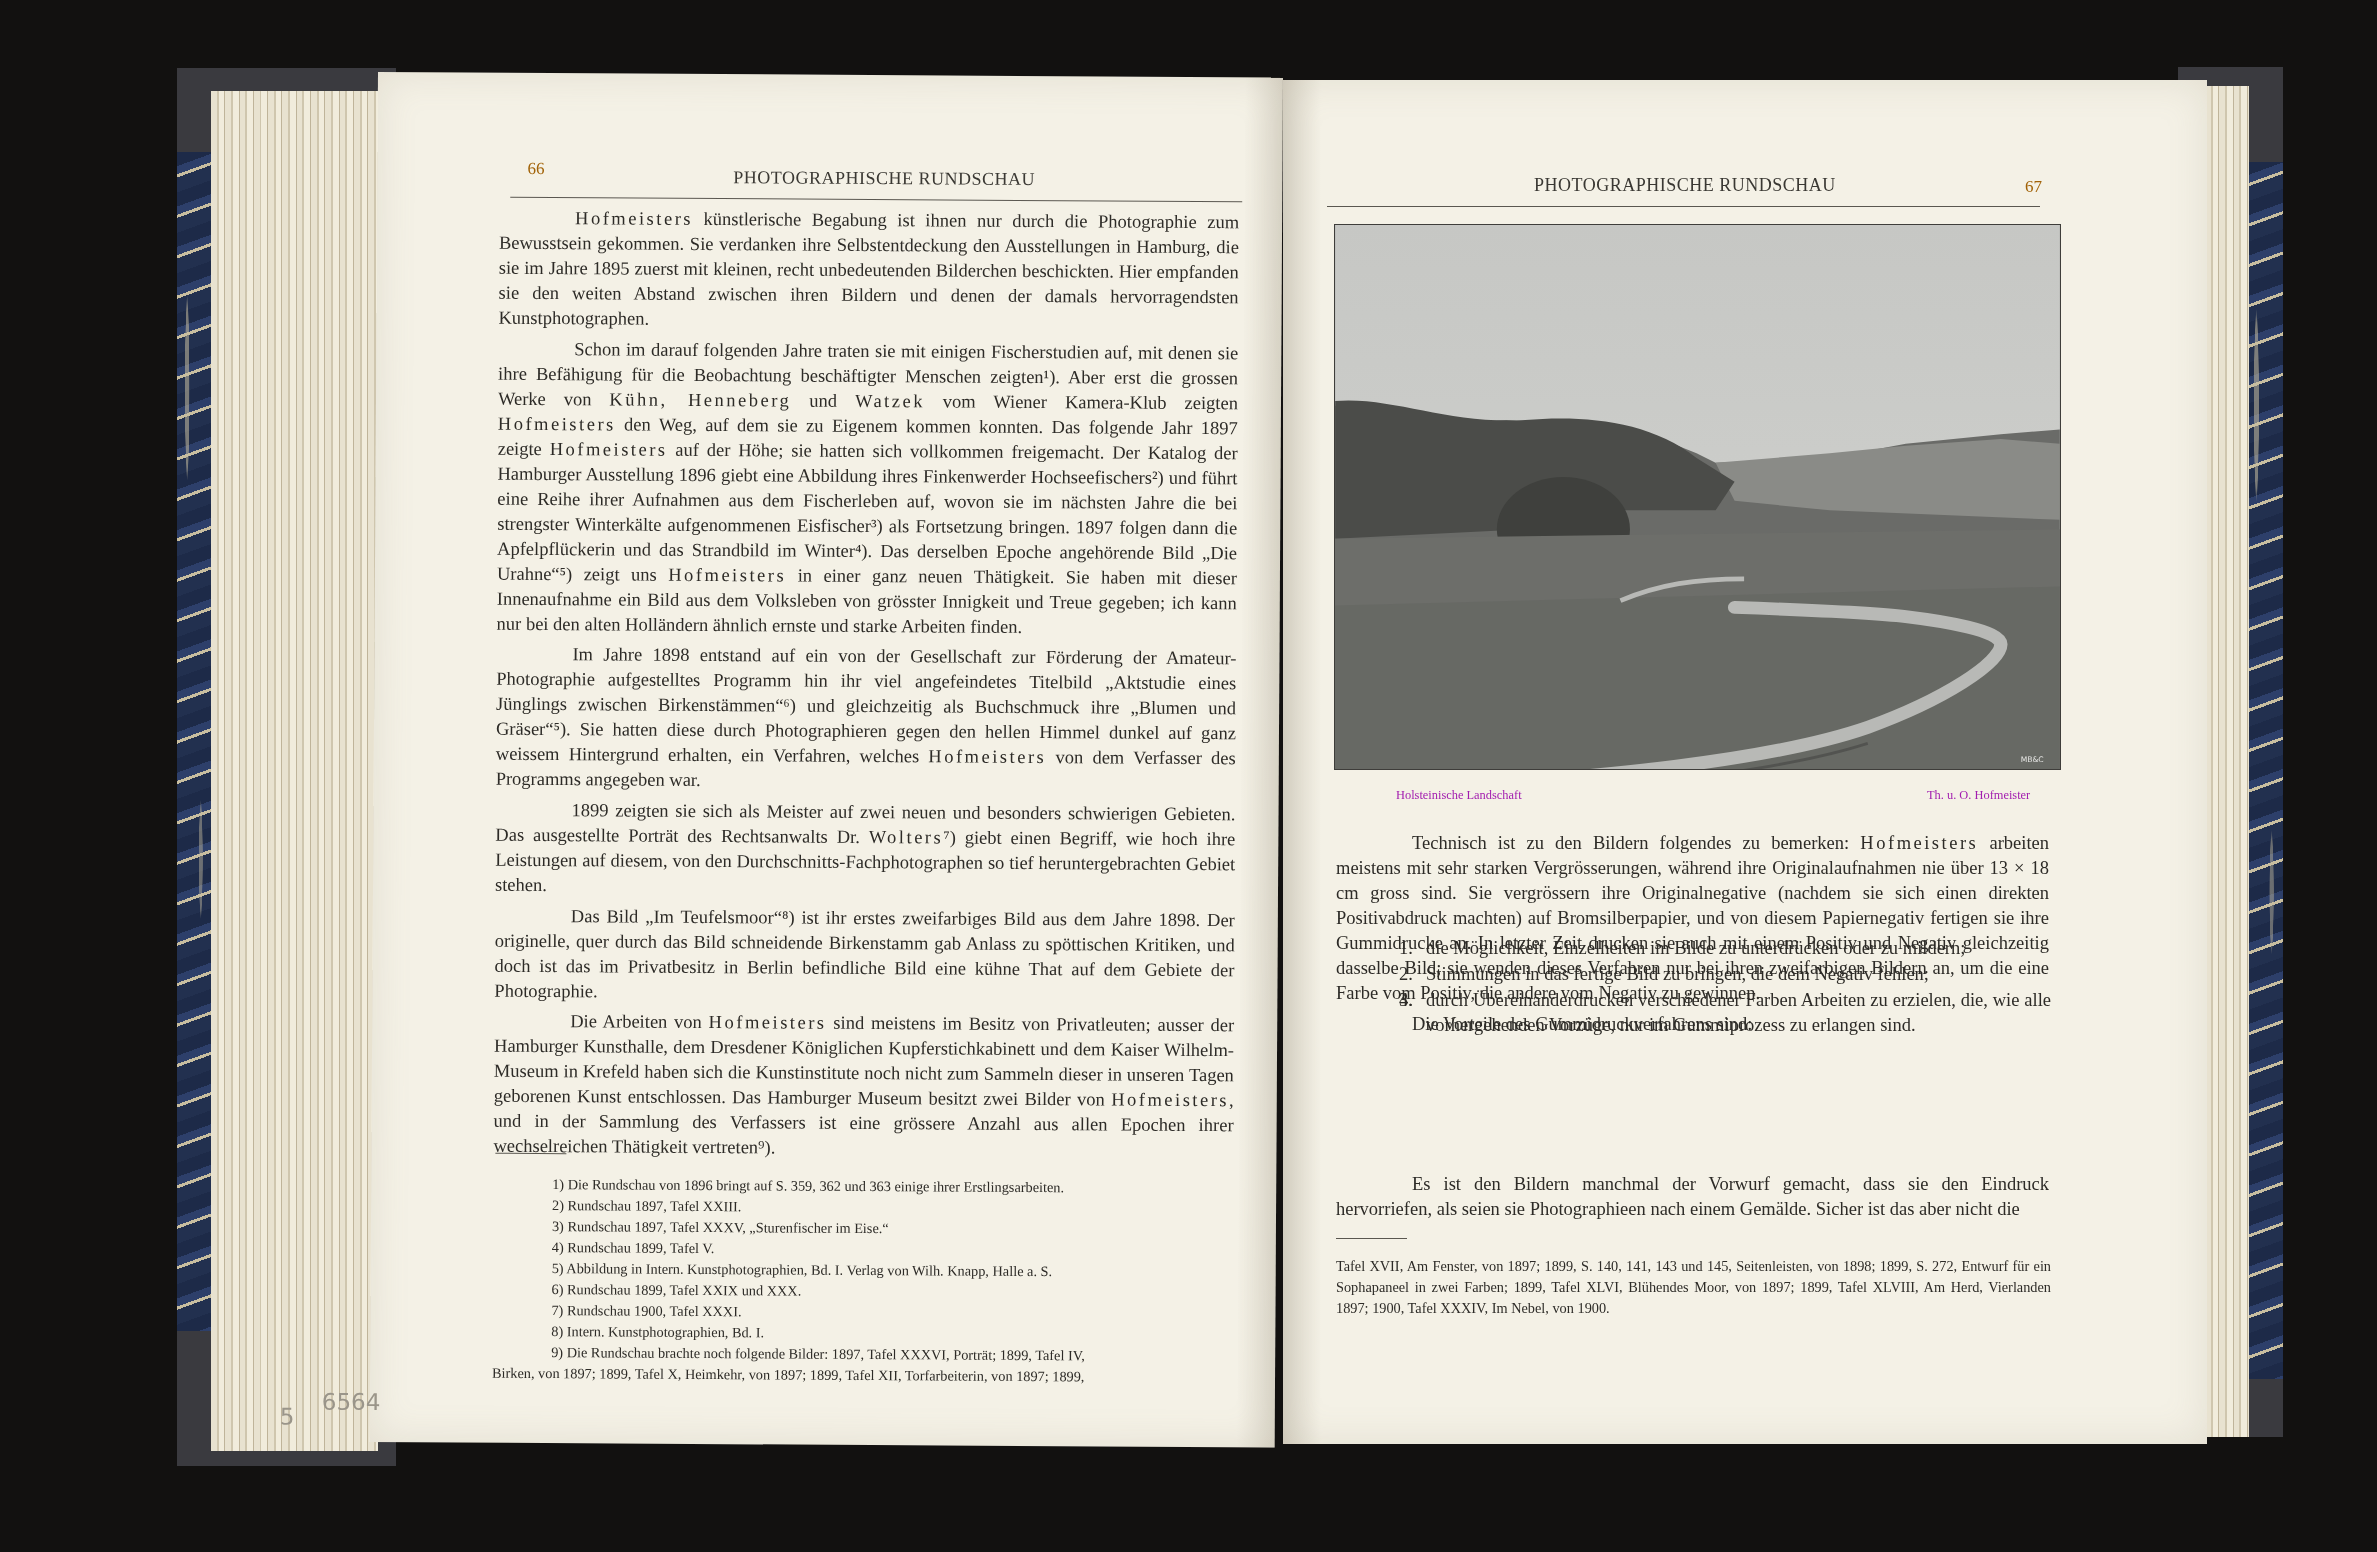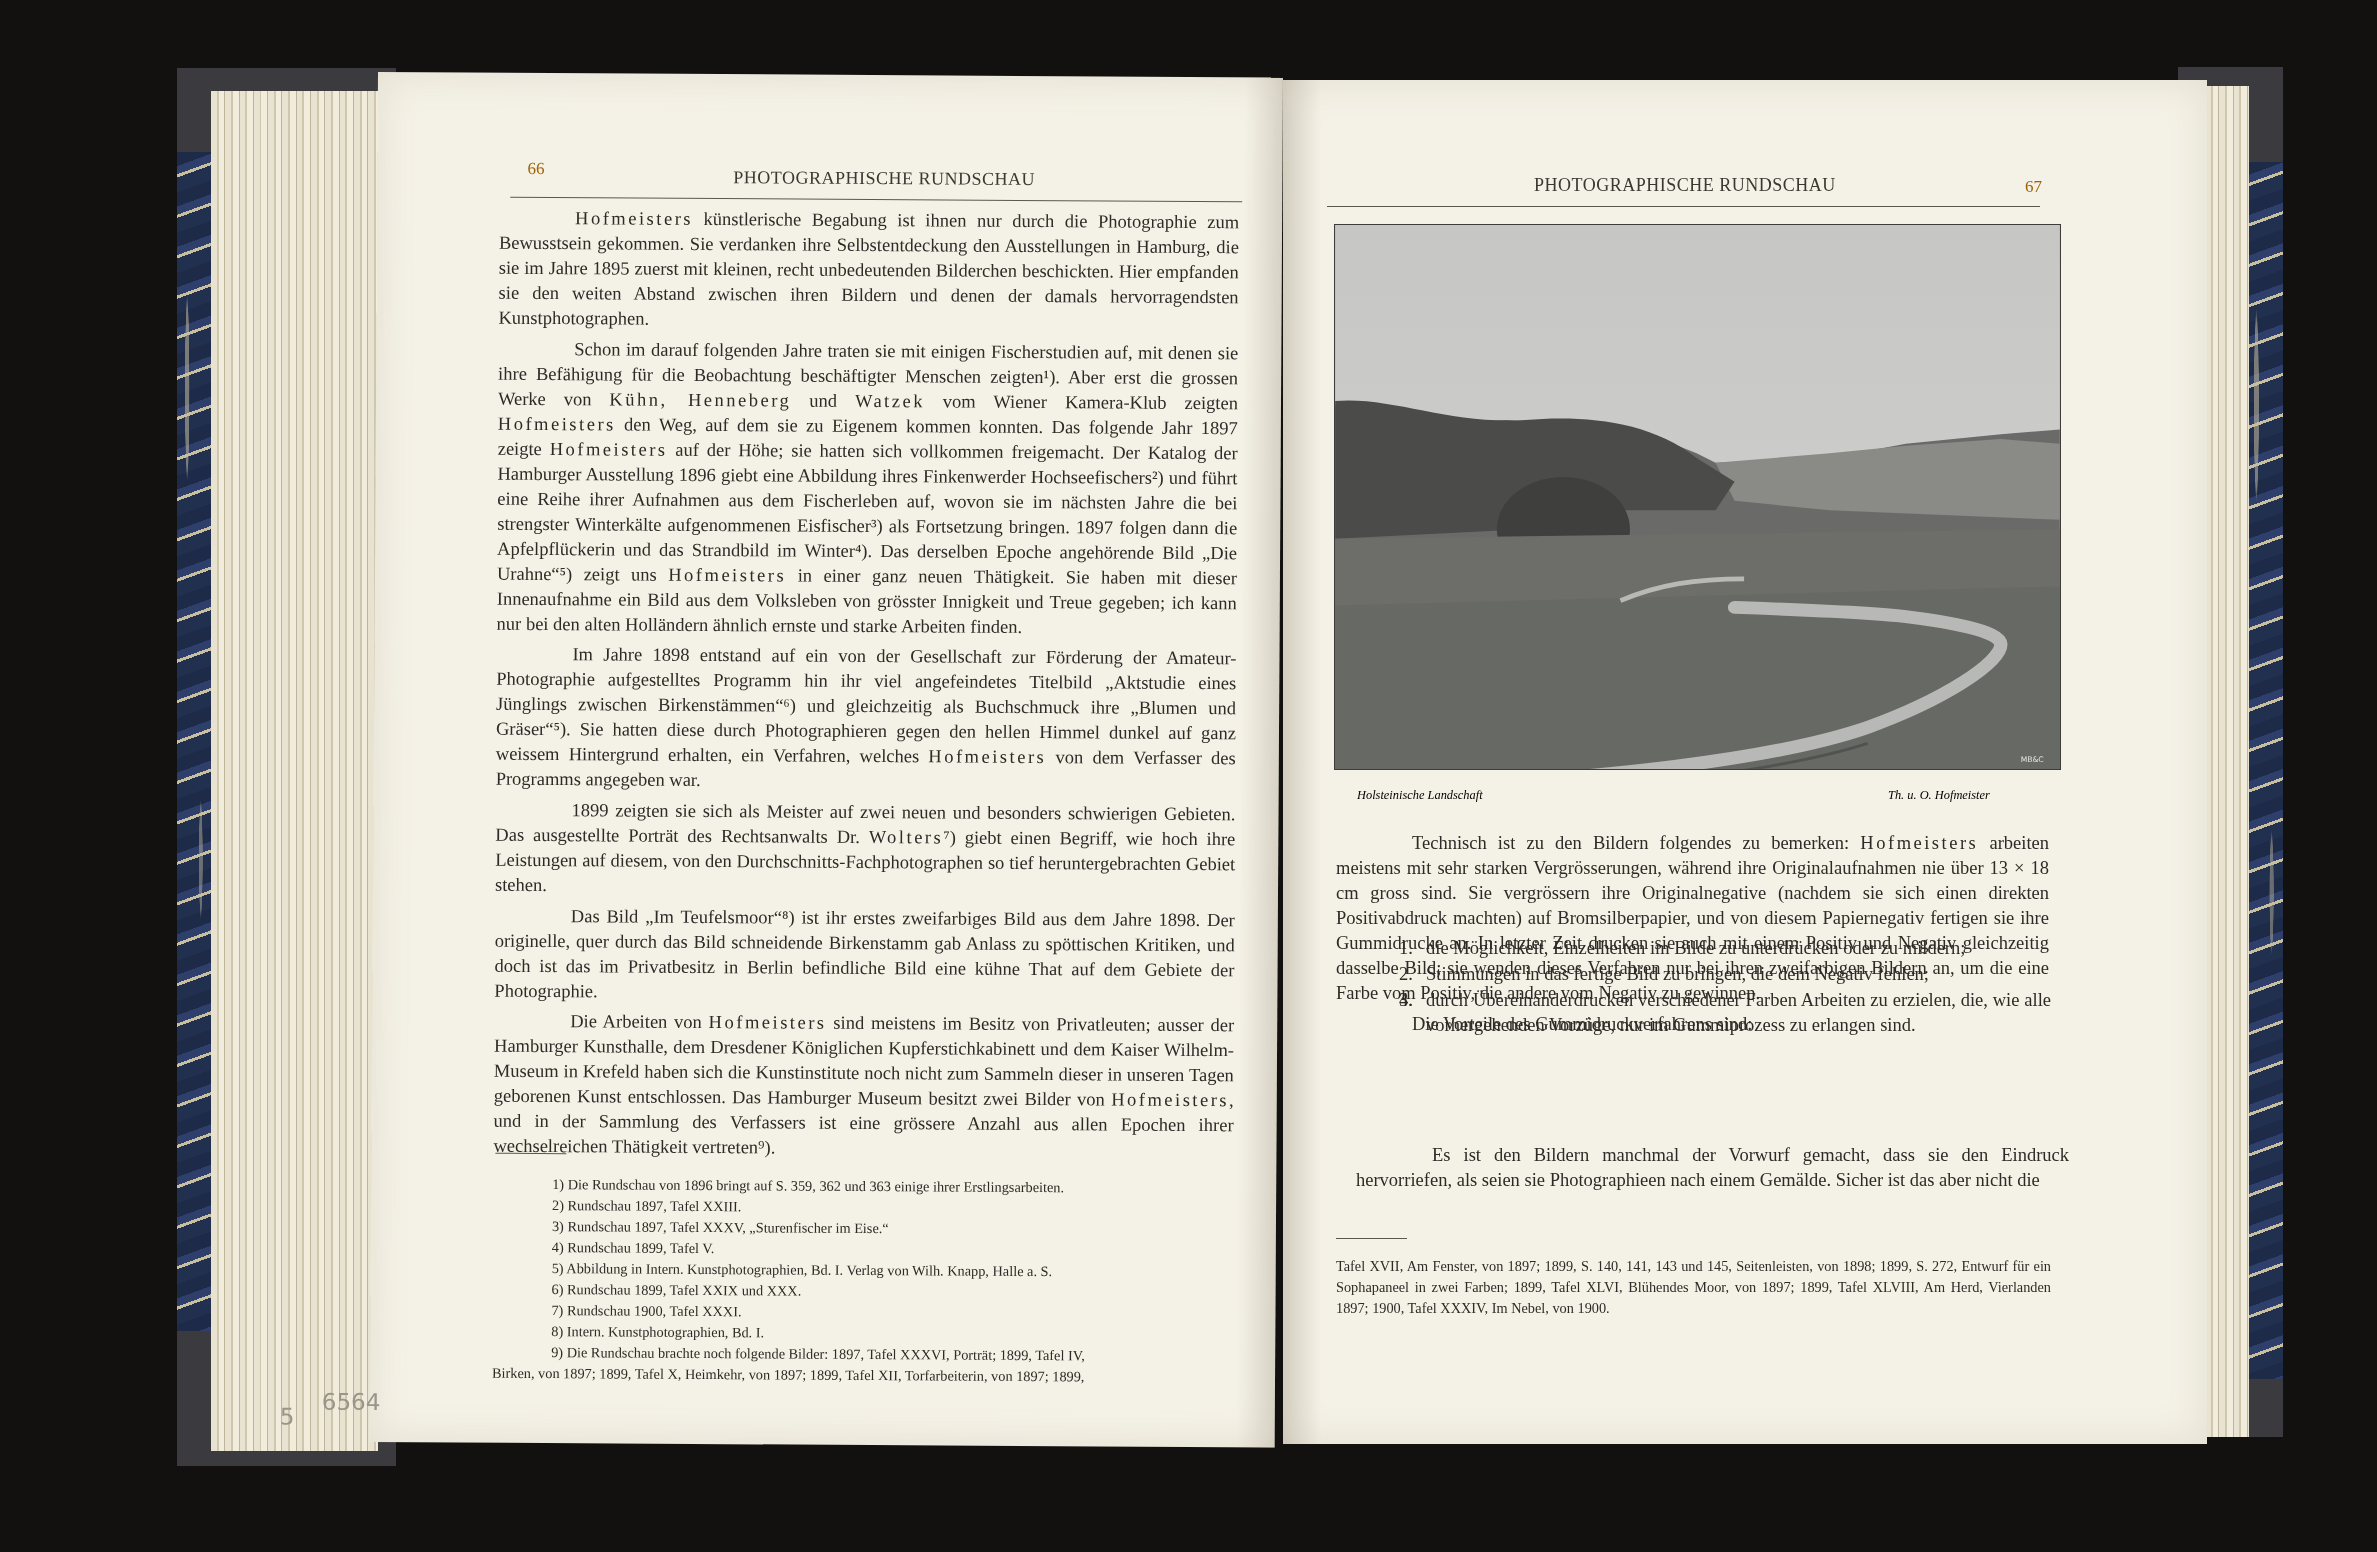--- a/index.html
+++ b/index.html
@@ -35,21 +35,21 @@
   .body-text p { margin:0; text-indent:76px; }
   .body-text p + p { margin-top:5.7px; }
   .sp { letter-spacing:2.5px; }
 
   .footnotes { position:absolute; font-size:14.3px; line-height:21px; color:#2d2b27; }
   .footnotes .fn { padding-left:59px; }
   .footnotes .fn-cont { padding-left:0; text-indent:0; }
   .fn-rule { position:absolute; width:71px; height:1px; background:#5a5750; }
 
   .plate { position:absolute; left:1334px; top:224px; width:725px; height:544px; border:1.9px solid #3e3d3a; overflow:hidden; background:#8e8e8c; }
-  .caption { position:absolute; font-style:italic; font-size:12.4px; color:#000000; }
+  .caption { position:absolute; font-size:12.4px; color:#a21caf;margin-left:39px; }
 
   .list { position:absolute; font-size:18.5px; line-height:25px; color:#2d2b27; }
   .list .li { position:relative; padding-left:27px; text-align:justify; margin-bottom:1px; }
   .list .li .n { position:absolute; left:0; }
   .pencil { position:absolute; font-family:"DejaVu Sans", sans-serif; color:#9a958a; font-size:23px; }
 </style>
 </head>
 <body>
 
 <div class="cover" style="left:177px;top:68px;width:219px;height:1398px;"></div>
@@ -104,21 +104,21 @@
   <div class="body-text" id="right-body" style="left:53px;top:751px;width:713px;">
       <p><span>Technisch ist zu den Bildern folgendes zu bemerken: </span><span class="sp">Hofmeisters</span><span> arbeiten meistens mit sehr starken Vergrösserungen, während ihre Originalaufnahmen nie über 13 × 18 cm gross sind. Sie vergrössern ihre Originalnegative (nachdem sie sich einen direkten Positivabdruck machten) auf Bromsilberpapier, und von diesem Papiernegativ fertigen sie ihre Gummidrucke an. In letzter Zeit drucken sie auch mit einem Positiv und Negativ gleichzeitig dasselbe Bild; sie wenden dieses Verfahren nur bei ihren zweifarbigen Bildern an, um die eine Farbe vom Positiv, die andere vom Negativ zu gewinnen.</span></p>
       <p><span>Die Vorteile des Gummidruckverfahrens sind:</span></p>
     </div>
   <div class="list" id="right-list" style="left:116px;top:856px;width:652px;">
       <div class="li"><span class="n">1.</span><span>die Möglichkeit, Einzelheiten im Bilde zu unterdrücken oder zu mildern;</span></div>
       <div class="li"><span class="n">2.</span><span>Stimmungen in das fertige Bild zu bringen, die dem Negativ fehlen;</span></div>
       <div class="li"><span class="n">3.</span></div>
       <div class="li"><span class="n">4.</span><span>durch Übereinanderdrucken verschiedener Farben Arbeiten zu erzielen, die, wie alle vorhergehenden Vorzüge, nur im Gummiprozess zu erlangen sind.</span></div>
     </div>
-  <div class="body-text" style="left:53px;top:1063px;width:713px;margin-left:20px;">
+  <div class="body-text" style="left:53px;top:1092px;width:713px;">
     <p>Es ist den Bildern manchmal der Vorwurf gemacht, dass sie den Eindruck hervorriefen, als seien sie Photographieen nach einem Gemälde. Sicher ist das aber nicht die</p>
   </div>
 
   <div class="fn-rule" style="left:53px;top:1158px;"></div>
   <div class="footnotes" style="left:53px;top:1176px;width:715px;text-align:justify;">
     <div>Tafel XVII, Am Fenster, von 1897; 1899, S. 140, 141, 143 und 145, Seitenleisten, von 1898; 1899, S. 272, Entwurf für ein Sophapaneel in zwei Farben; 1899, Tafel XLVI, Blühendes Moor, von 1897; 1899, Tafel XLVIII, Am Herd, Vierlanden 1897; 1900, Tafel XXXIV, Im Nebel, von 1900.</div>
   </div>
 </div>
 
 <div class="plate">

